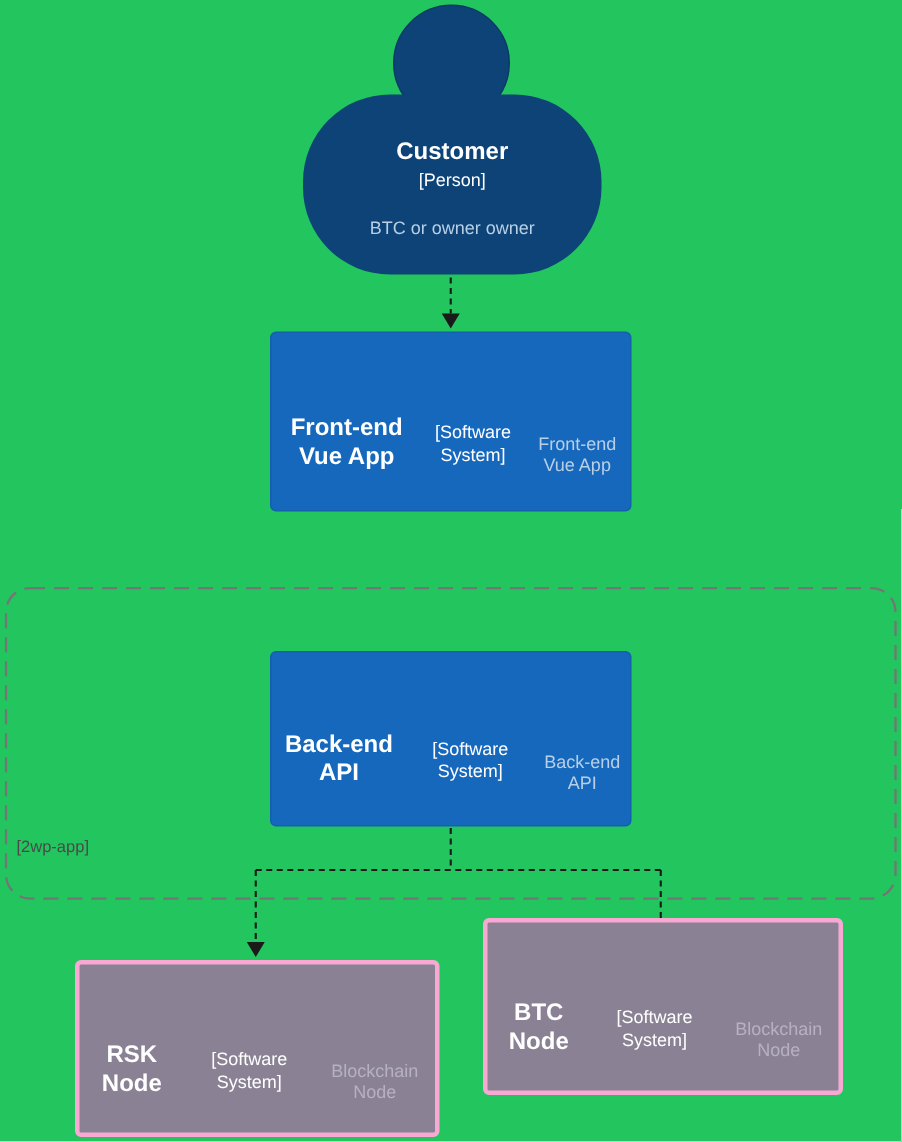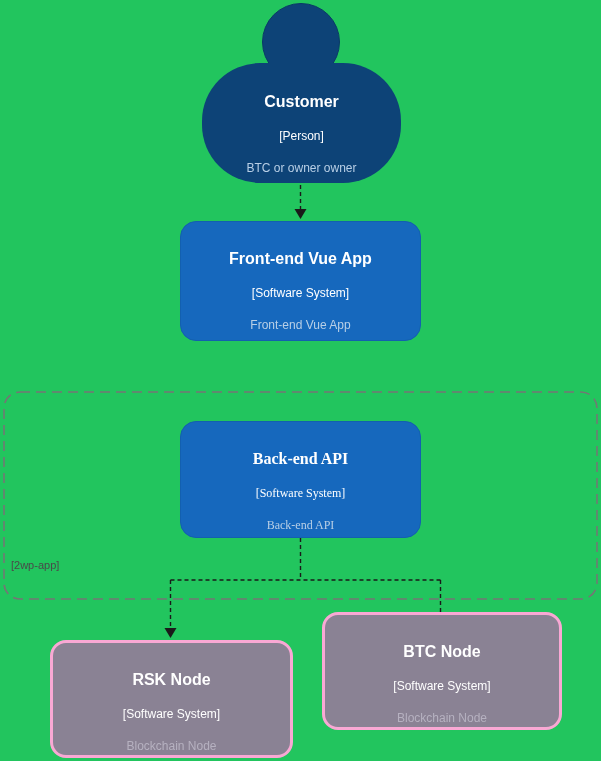--- a/index.html
+++ b/index.html
@@ -48,52 +48,51 @@
     flex-direction: column;
     align-items: center;
     box-sizing: border-box;
     padding-top: 29px;
     text-align: center;
   }
 
   
   .sysbox {
     position: absolute;
-    border-radius: 16px;
+    border-radius: 4px;
     display: flex;
-    flex-direction: column;
     align-items: center;
     box-sizing: border-box;
     padding-top: 27px;
     text-align: center;
   }
   .sysbox.blue {
     background: #1668bd;
     border: 1px solid #1360af;
   }
   .sysbox.gray {
     background: #8a8294;
     border: 3px solid #f9a8d4;
   }
   #frontend { left: 180px; top: 221px; width: 241px; height: 120px; }
-  #backend  { left: 180px; top: 421px; width: 241px; height: 117px; font-family: Liberation Serif, serif; }
+  #backend  { left: 180px; top: 434px; width: 241px; height: 117px; }
   #rsknode  { left: 50px;  top: 640px; width: 243px; height: 118px; }
   #btcnode  { left: 322px; top: 612px; width: 240px; height: 118px; }
 
   .node-title {
     color: #ffffff;
     font-size: 16px;
     font-weight: bold;
     line-height: 19px;
   }
   .node-type {
     color: #ffffff;
     font-size: 12px;
     line-height: 15px;
-    margin-top: 18px;
+    margin-top: 2px;
   }
   .node-desc {
     font-size: 12px;
     line-height: 14px;
     margin-top: 17px;
   }
   .blue .node-desc, .person-body .node-desc { color: #b8cfe6; }
   .gray .node-desc { color: #b6b1c0; }
 
   

